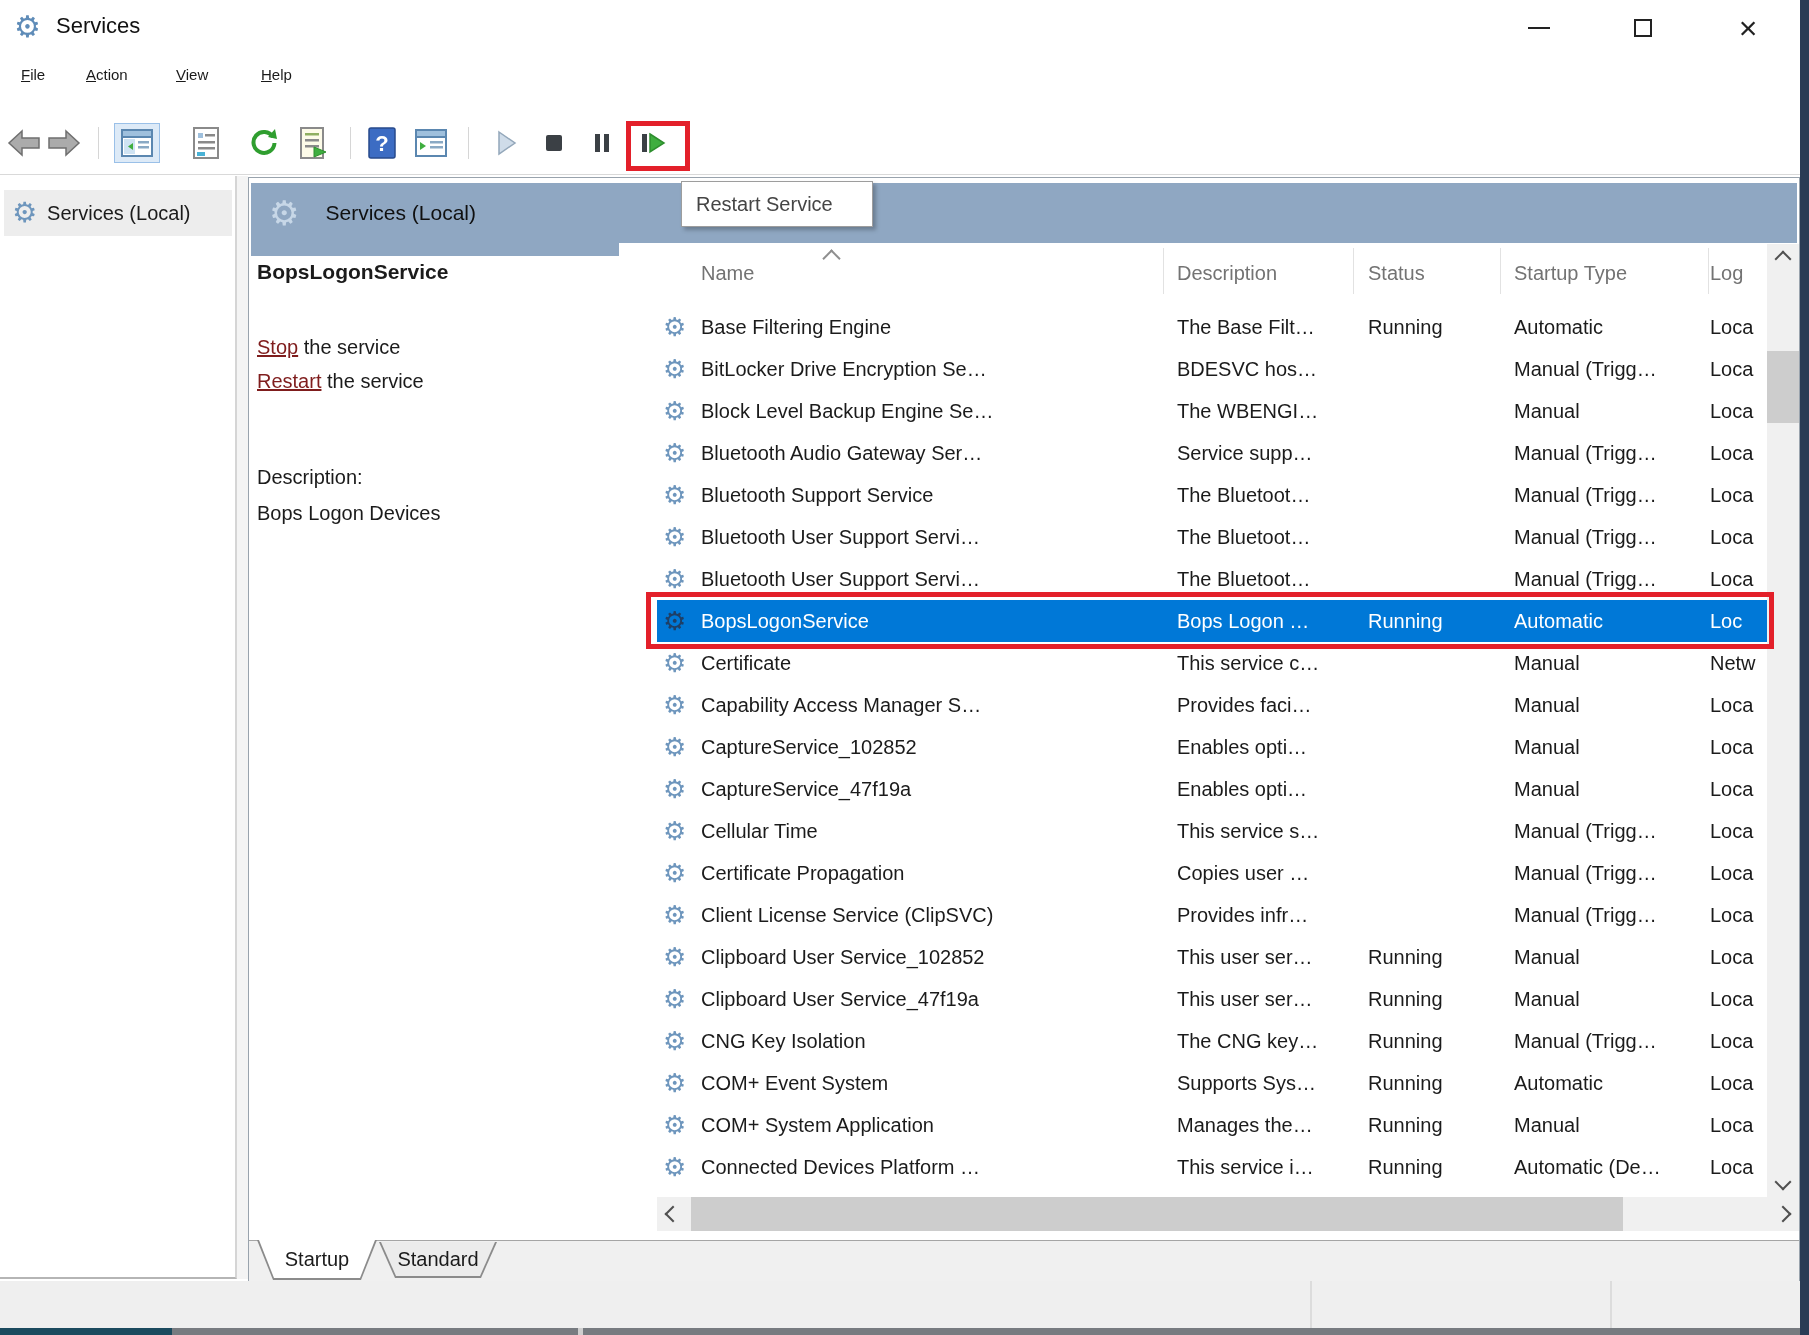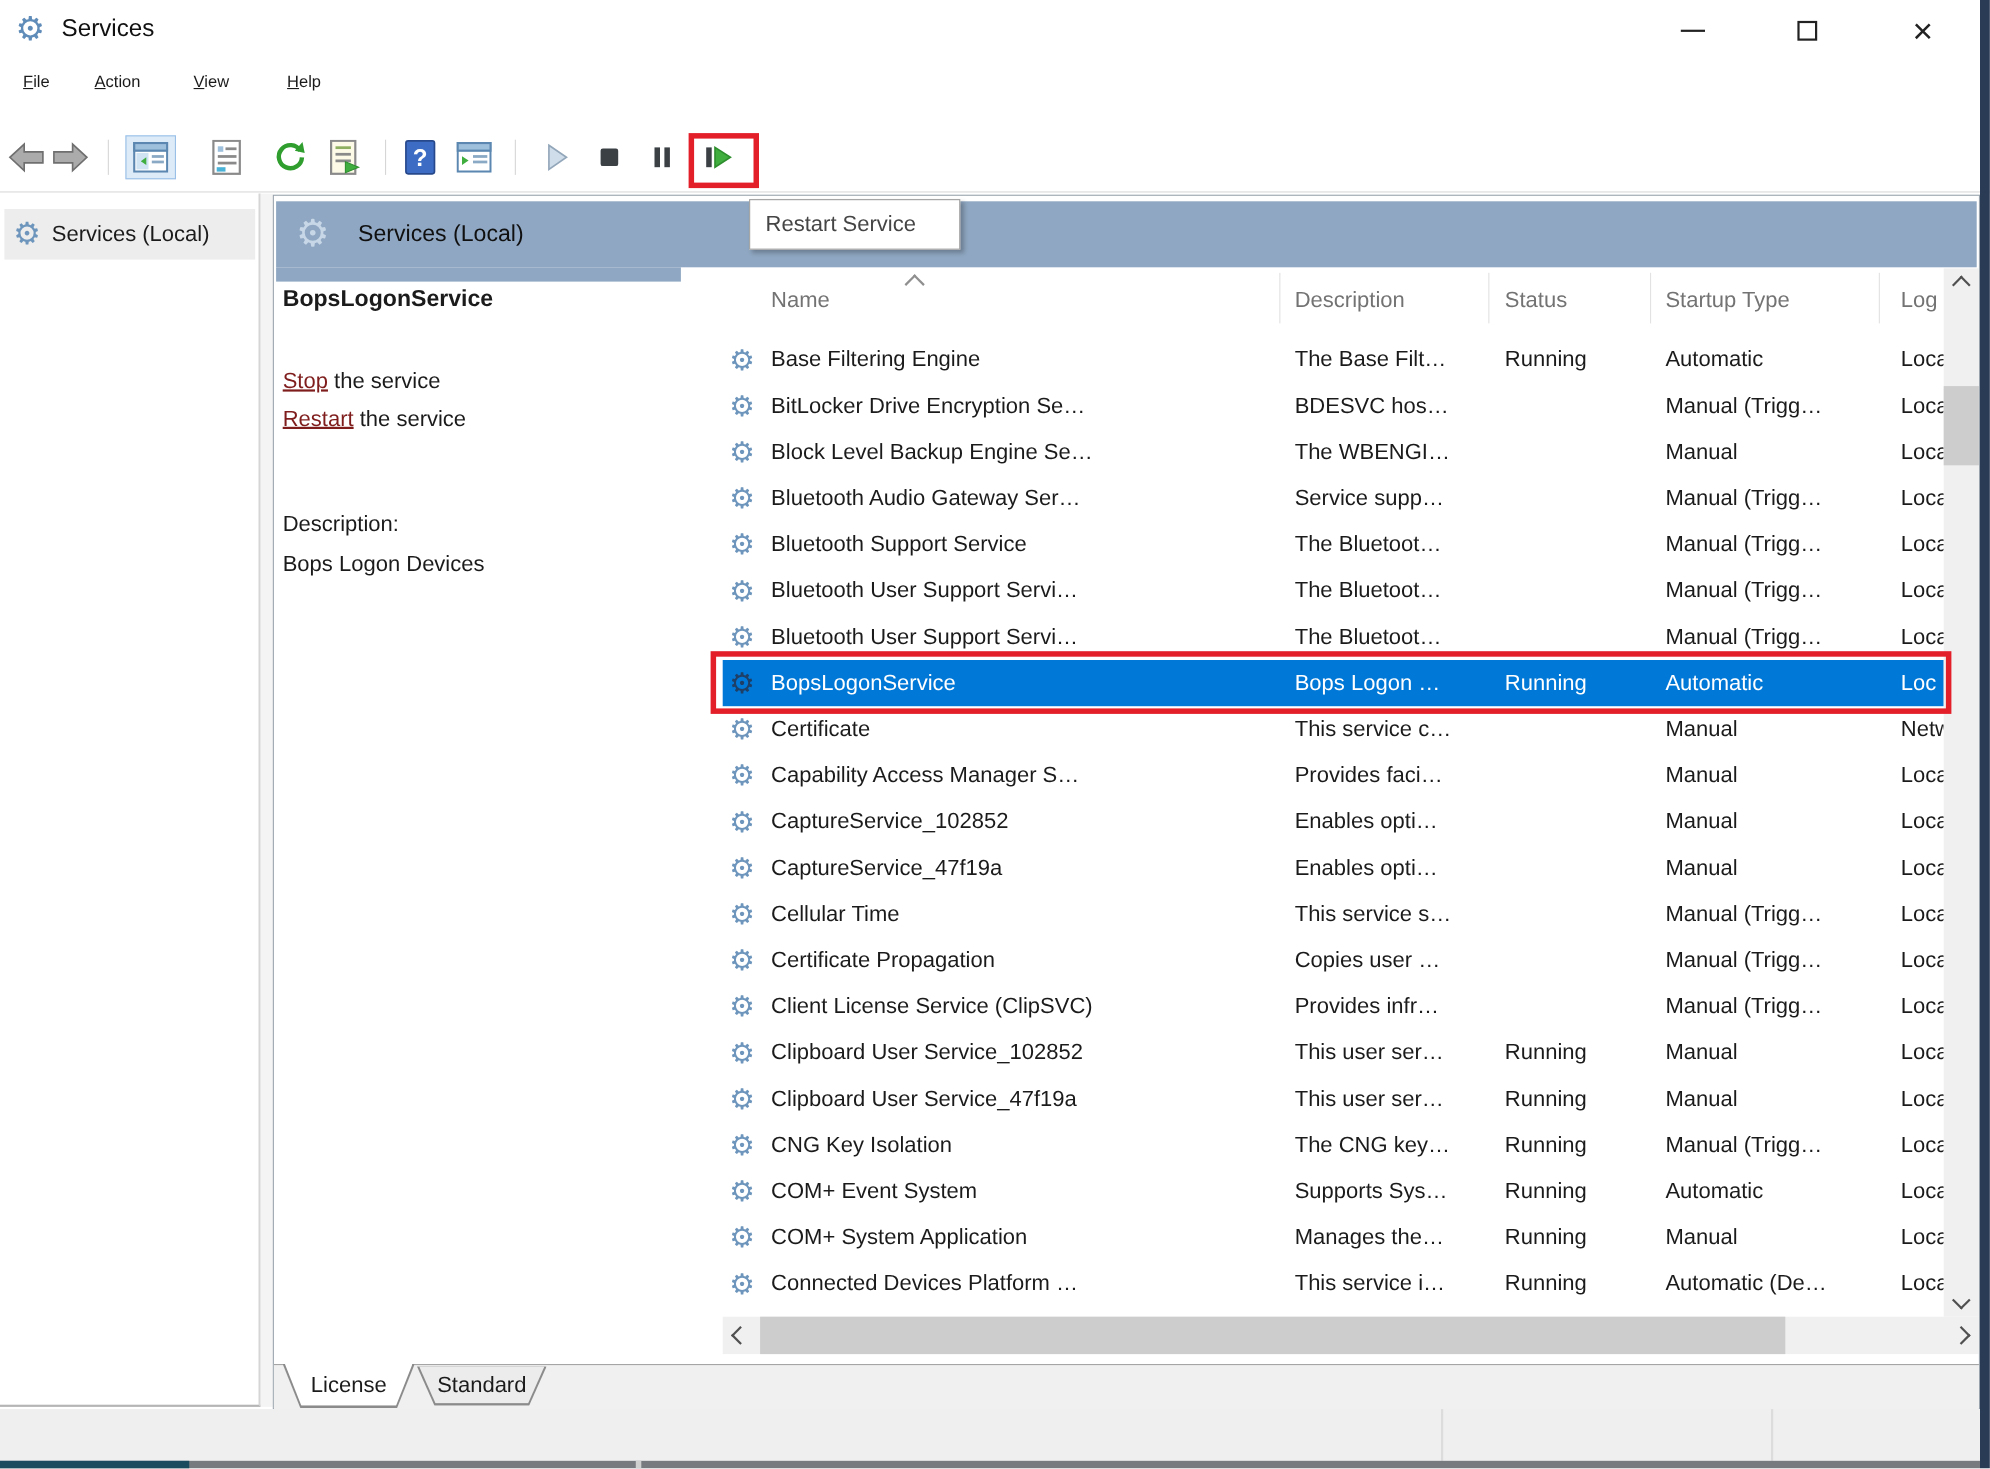--- a/index.html
+++ b/index.html
@@ -56,21 +56,21 @@
   #services-list{position:absolute;left:408px;top:128px;width:1110px}
   .lrow{display:flex;height:42px;align-items:center;font-size:20px}
   .lrow.sel{background:#0078d7;color:#fff}
   .cell{overflow:hidden;white-space:nowrap;box-sizing:border-box;flex:0 0 auto}
   .c-name{width:506px;display:flex;align-items:center;padding-left:6px}
   .gear{font-size:26px;color:#6e96bd;flex:0 0 38px;line-height:1}
   .sel .gear{color:#1e3f66}
   .c-desc{width:190px;padding-left:14px}
   .c-status{width:147px;padding-left:15px}
   .c-startup{width:208px;padding-left:14px}
-  .c-logon{width:59px;padding-left:20px}
+  .c-logon{width:59px;padding-left:2px}
   .h-name{padding-left:44px}
   
   .chev{width:10px;height:10px;border:solid #505050;border-width:2px 2px 0 0;display:inline-block}
   .chev.up{transform:rotate(-45deg)}
   .chev.down{transform:rotate(135deg)}
   .chev.left{transform:rotate(-135deg)}
   .chev.right{transform:rotate(45deg)}
   #vscroll{position:absolute;left:1518px;top:66px;width:32px;height:953px;background:#f0f0f0}
   .sbtn{position:absolute;width:32px;height:30px;display:flex;align-items:center;justify-content:center}
   #vthumb{position:absolute;left:0;top:107px;width:32px;height:72px;background:#cdcdcd}
@@ -488,21 +488,21 @@
     <div id="hthumb"></div>
     <div class="hbtn" style="left:1110px">
         <span class="chev right"></span>
       </div>
   </div>
 
   <div id="tabstrip">
     <div class="tab" style="left:8px;top:-1px">
       <div class="shape"></div>
       <div class="fill"></div>
-      <span class="lbl">License</span>
+      <span class="lbl">Startup</span>
     </div>
     <div class="tab inactive" style="left:130px;top:1px;height:36px;width:118px">
       <div class="shape"></div>
       <div class="fill"></div>
       <span class="lbl">Standard</span>
     </div>
   </div>
 </div>
 
 <div class="abs red-box" id="row-annotation"></div>

